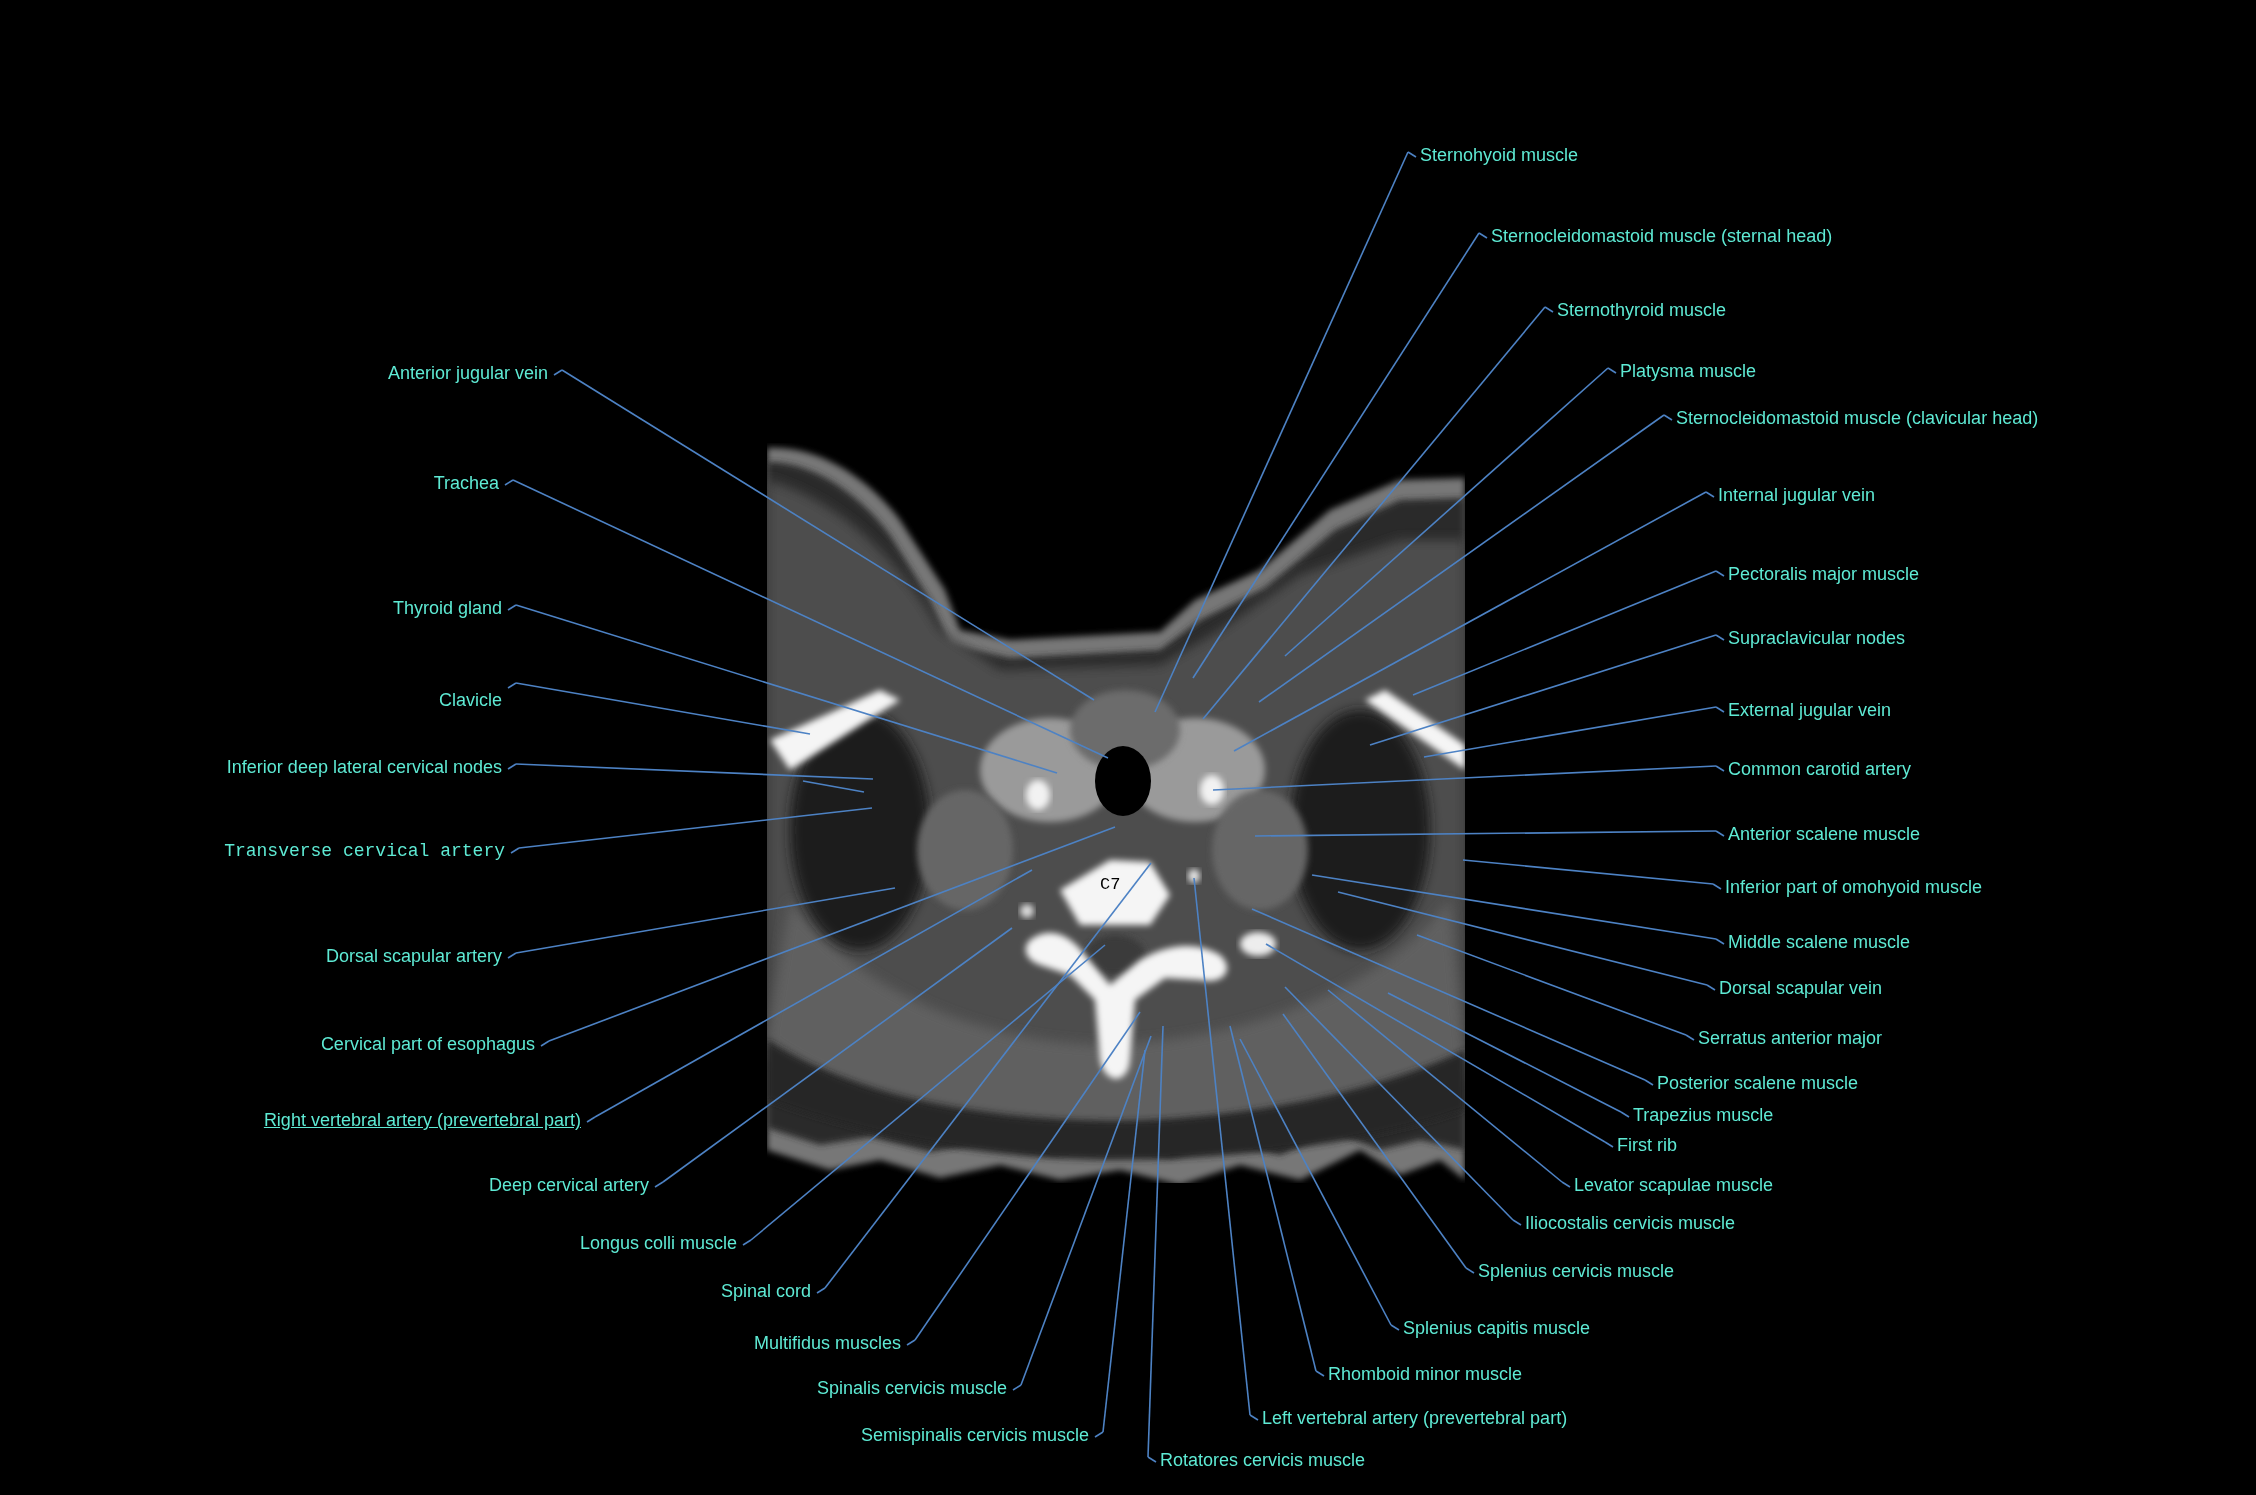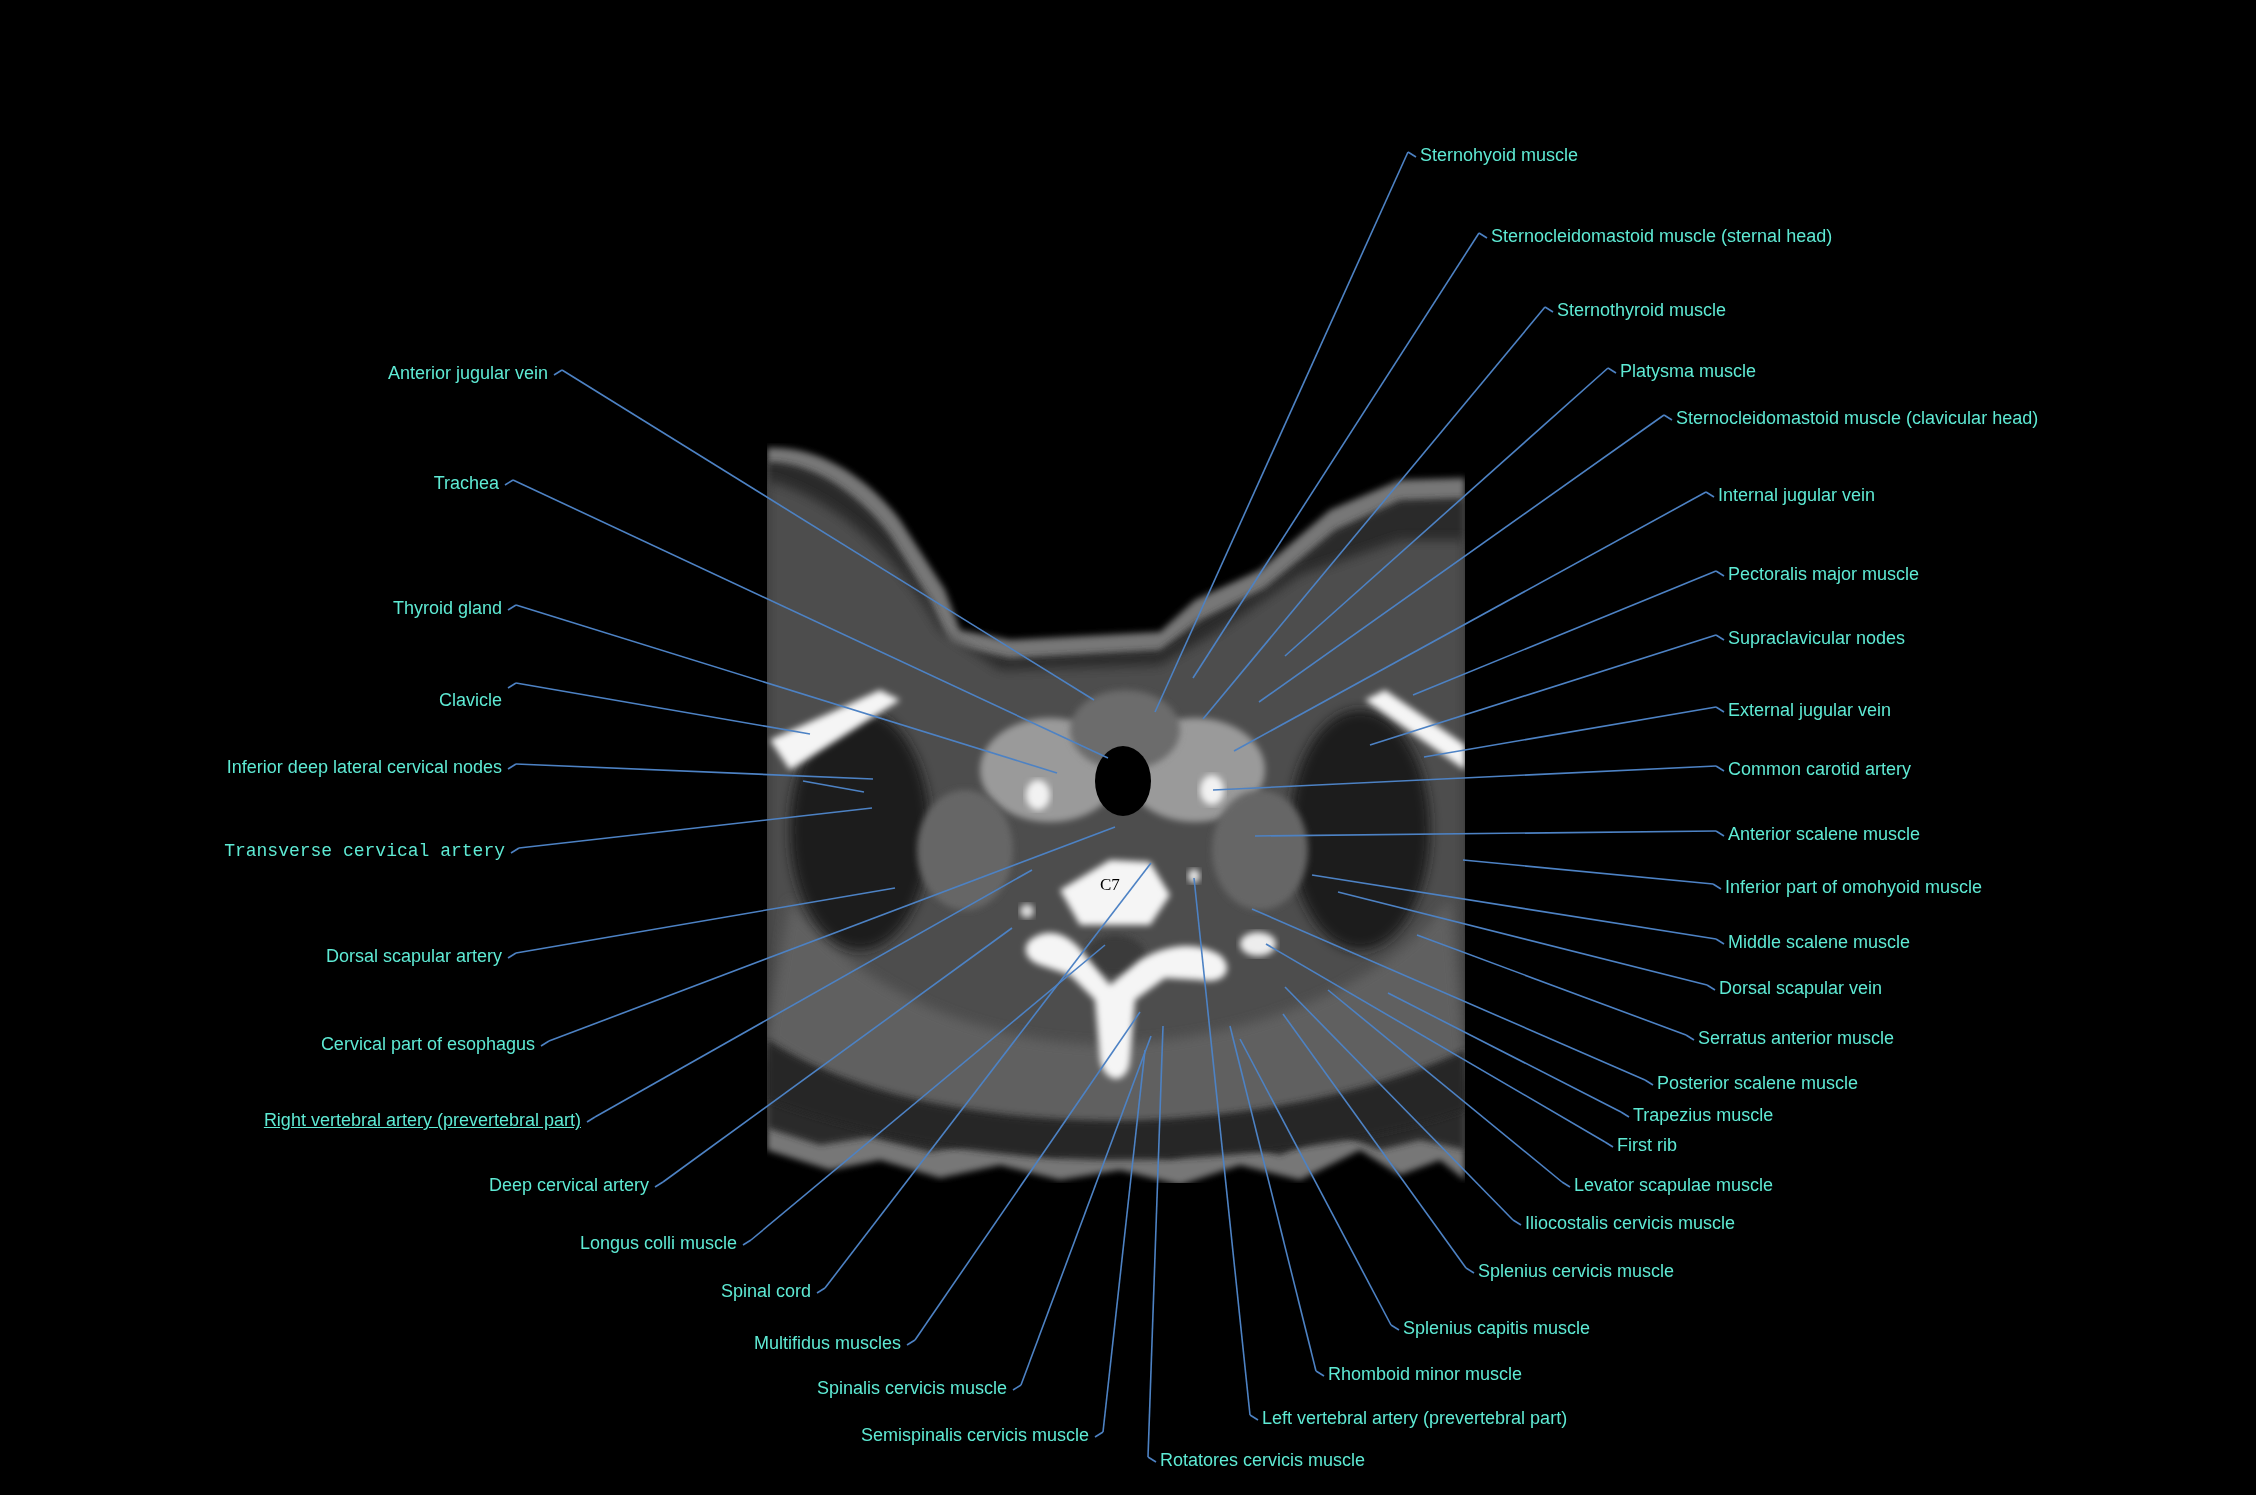--- a/index.html
+++ b/index.html
@@ -1,20 +1,20 @@
 <!DOCTYPE html>
 <html><head>
 <meta charset="utf-8">
 <style>
   html, body { margin:0; padding:0; background:#000; }
   body { width:2256px; height:1495px; position:relative; overflow:hidden; font-family:"Liberation Sans", sans-serif; }
   #stage { position:absolute; left:0; top:0; width:2256px; height:1495px; }
   .lbl { position:absolute; color:#5eead4; font-size:18px; line-height:30px; white-space:nowrap; }
   .lbl.left { text-align:right; }
-  .ct-label { position:absolute; color:#000; font-size:17px; font-family:Liberation Serif, serif; }
+  .ct-label { position:absolute; color:#000; font-size:17px; font-family:Liberation Mono, monospace; }
   svg { position:absolute; left:0; top:0; }
 </style>
 </head>
 <body>
 
 <div id="stage">
   <svg id="ct" width="2256" height="1495">
     <defs>
       <clipPath id="ctclip">
           <rect x="767" y="443" width="698" height="740"></rect>
@@ -176,21 +176,21 @@
       <div class="lbl right" style="top: 403px; left: 1676px;">Sternocleidomastoid muscle (clavicular head)</div>
       <div class="lbl right" style="top: 480px; left: 1718px;">Internal jugular vein</div>
       <div class="lbl right" style="top: 559px; left: 1728px;">Pectoralis major muscle</div>
       <div class="lbl right" style="top: 623px; left: 1728px;">Supraclavicular nodes</div>
       <div class="lbl right" style="top: 695px; left: 1728px;">External jugular vein</div>
       <div class="lbl right" style="top: 754px; left: 1728px;">Common carotid artery</div>
       <div class="lbl right" style="top: 819px; left: 1728px;">Anterior scalene muscle</div>
       <div class="lbl right" style="top: 872px; left: 1725px;">Inferior part of omohyoid muscle</div>
       <div class="lbl right" style="top: 927px; left: 1728px;">Middle scalene muscle</div>
       <div class="lbl right" style="top: 973px; left: 1719px;">Dorsal scapular vein</div>
-      <div class="lbl right" style="top: 1023px; left: 1698px;">Serratus anterior muscle</div>
+      <div class="lbl right" style="top: 1023px; left: 1698px;">Serratus anterior major</div>
       <div class="lbl right" style="top: 1068px; left: 1657px;">Posterior scalene muscle</div>
       <div class="lbl right" style="top: 1100px; left: 1633px;">Trapezius muscle</div>
       <div class="lbl right" style="top: 1130px; left: 1617px;">First rib</div>
       <div class="lbl right" style="top: 1170px; left: 1574px;">Levator scapulae muscle</div>
       <div class="lbl right" style="top: 1208px; left: 1525px;">Iliocostalis cervicis muscle</div>
       <div class="lbl right" style="top: 1256px; left: 1478px;">Splenius cervicis muscle</div>
       <div class="lbl right" style="top: 1313px; left: 1403px;">Splenius capitis muscle</div>
       <div class="lbl right" style="top: 1359px; left: 1328px;">Rhomboid minor muscle</div>
       <div class="lbl right" style="top: 1403px; left: 1262px;">Left vertebral artery (prevertebral part)</div>
       <div class="lbl right" style="top: 1445px; left: 1160px;">Rotatores cervicis muscle</div>

